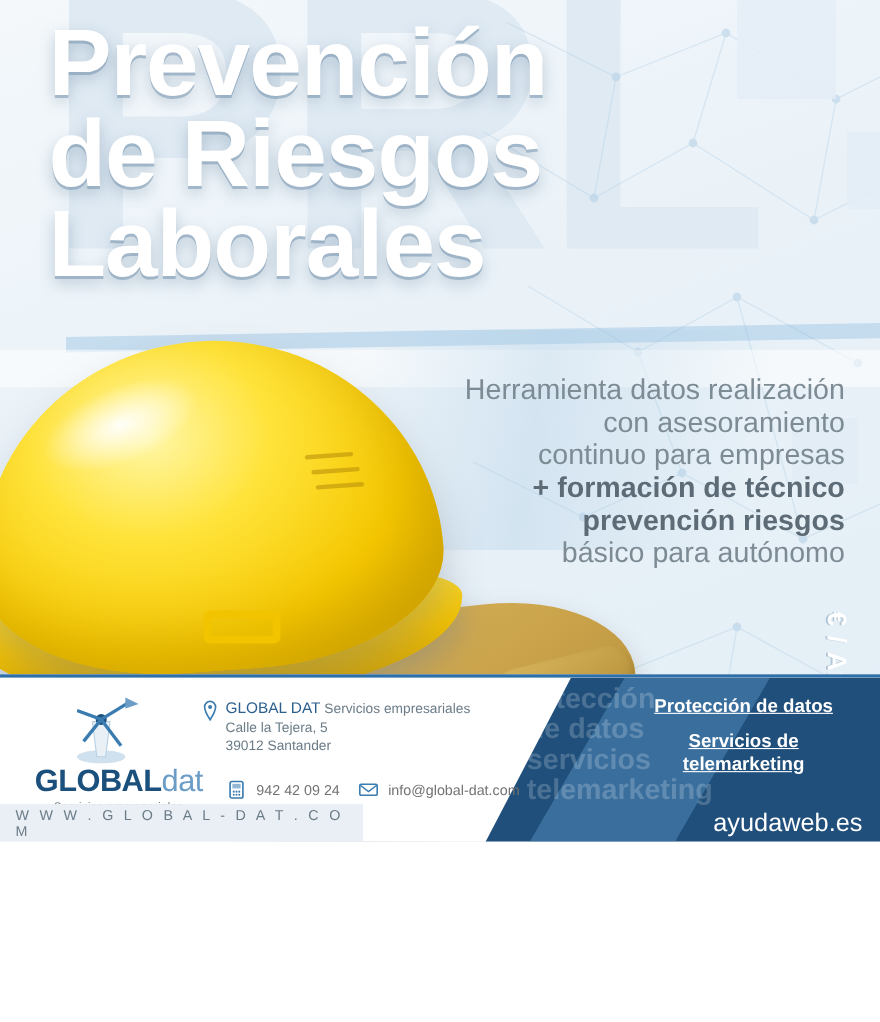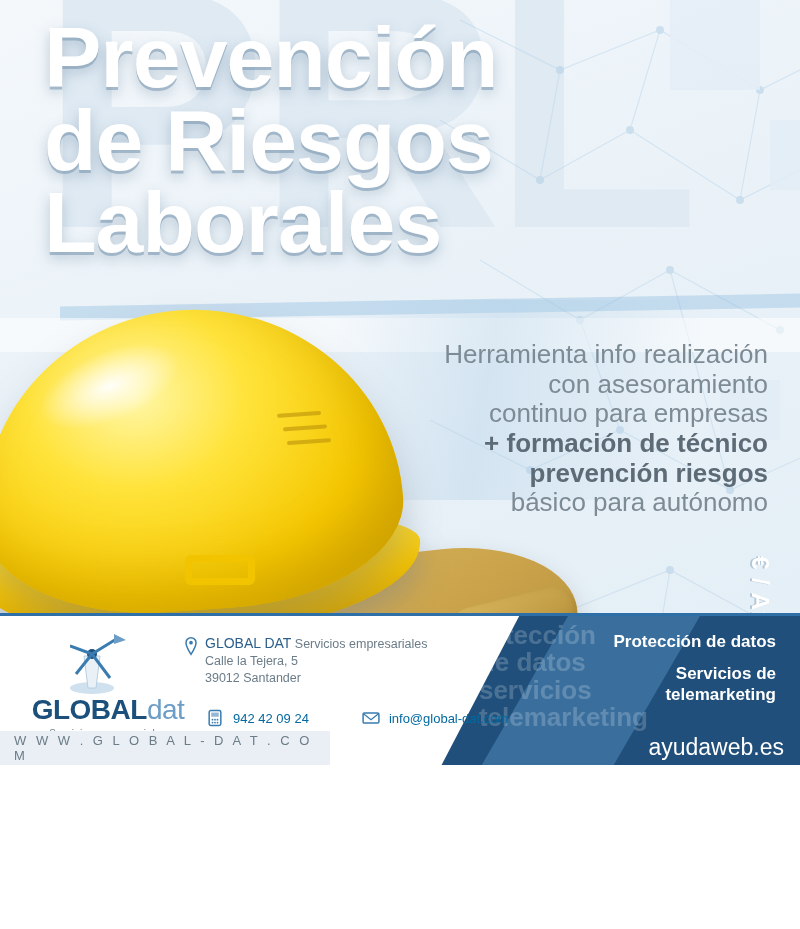--- a/index.html
+++ b/index.html
@@ -172,33 +172,33 @@
     clip-path: polygon(40% 0, 100% 0, 60% 100%, 0 100%);
   }
   .logo-block { position: absolute; left: 18px; top: 14px; width: 180px; text-align: center; }
   .mill { width: 76px; height: 64px; margin: 0 auto; position: relative; }
   .logo-text { font-size: 28px; font-weight: bold; color: #1b4f7c; letter-spacing: -0.5px; }
   .logo-text .dat { color: #6b9dc6; font-weight: normal; }
   .logo-sub { font-size: 10px; color: #6b7c88; letter-spacing: 0.5px; margin-top: 2px; }
 
   .addr { position: absolute; left: 205px; top: 18px; color: #6b7c88; font-size: 12.5px; line-height: 1.35; }
   .addr .strong { font-weight: normal; color: #2c5f8c; font-size: 14px; }
-  .contact-row { position: absolute; left: 205px; top: 92px; display: flex; gap: 52px; align-items: center; color: #0369a1; font-size: 13px; }
+  .contact-row { position: absolute; left: 205px; top: 92px; display: flex; gap: 16px; align-items: center; color: #737373; font-size: 13px; }
   .ci { display:flex; align-items:center; gap: 8px; }
   .icon-sq { width: 20px; height: 20px; color: #3a7cb0; }
 
   .www-bar {
     position: absolute; left: 0; bottom: 0; width: 330px; height: 34px;
     background: #e9eff4;
     display: flex; align-items: center; padding-left: 14px;
     font-size: 13px; letter-spacing: 3px; color: #6b7c88;
   }
   .right-list {
     position: absolute; right: 24px; top: 16px; width: 200px;
-    text-align: right; color: #ffffff; font-weight: bold; font-size: 17px; line-height: 1.2;
+    text-align: center; color: #ffffff; font-weight: bold; font-size: 17px; line-height: 1.2; text-decoration: underline;
   }
   .right-list div { margin-bottom: 12px; }
   .ayudaweb {
     position: absolute; right: 16px; bottom: 4px;
     color: #ffffff; font-size: 23px;
   }
   .footer-watermark {
     position: absolute; right: 152px; top: 6px;
     color: rgba(255,255,255,0.20); font-weight: bold; font-size: 26px;
     line-height: 1.05; text-align: left; white-space: pre;
@@ -279,21 +279,21 @@
     <div class="helmet">
       <div class="helmet-shine"></div>
       <div class="helmet-vent" style="left:300px; top:110px;"></div>
       <div class="helmet-vent" style="left:305px; top:124px;"></div>
       <div class="helmet-vent" style="left:308px; top:138px;"></div>
     </div>
     <div class="helmet-clip"></div>
   </div>
 
   <div class="copy">
-    <div class="row">Herramienta info realización</div>
+    <div class="row">Herramienta datos realización</div>
     <div class="row">con asesoramiento</div>
     <div class="row">continuo para empresas</div>
     <div class="row"><span class="b">+ </span><span class="b">formación de técnico</span></div>
     <div class="row b">prevención riesgos</div>
     <div class="row">básico para autónomo</div>
   </div>
 
   <div class="price-box">
     <div class="price-unit">€ / Anual</div>
   </div>

